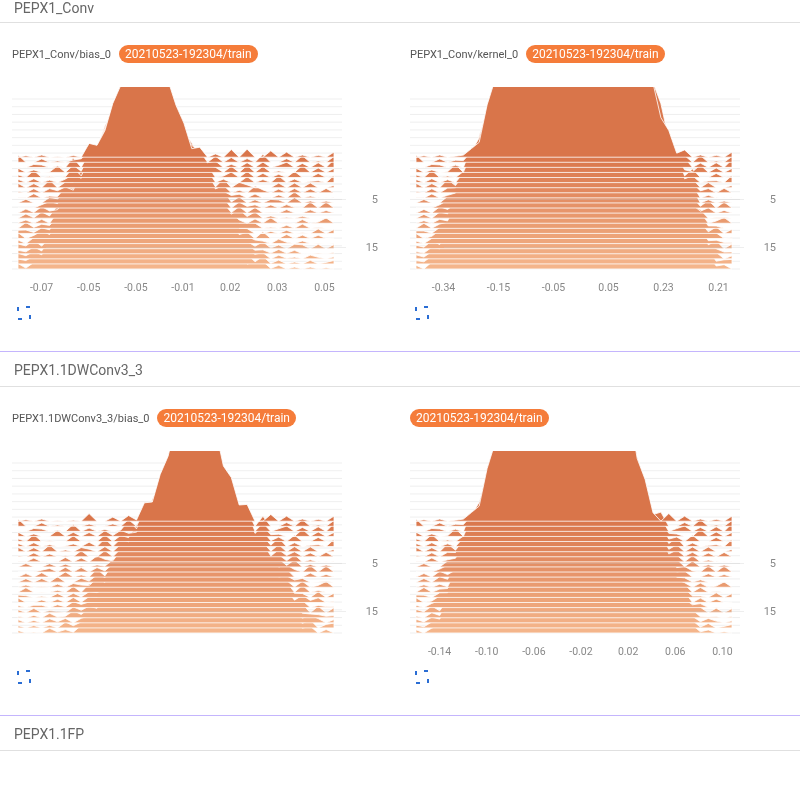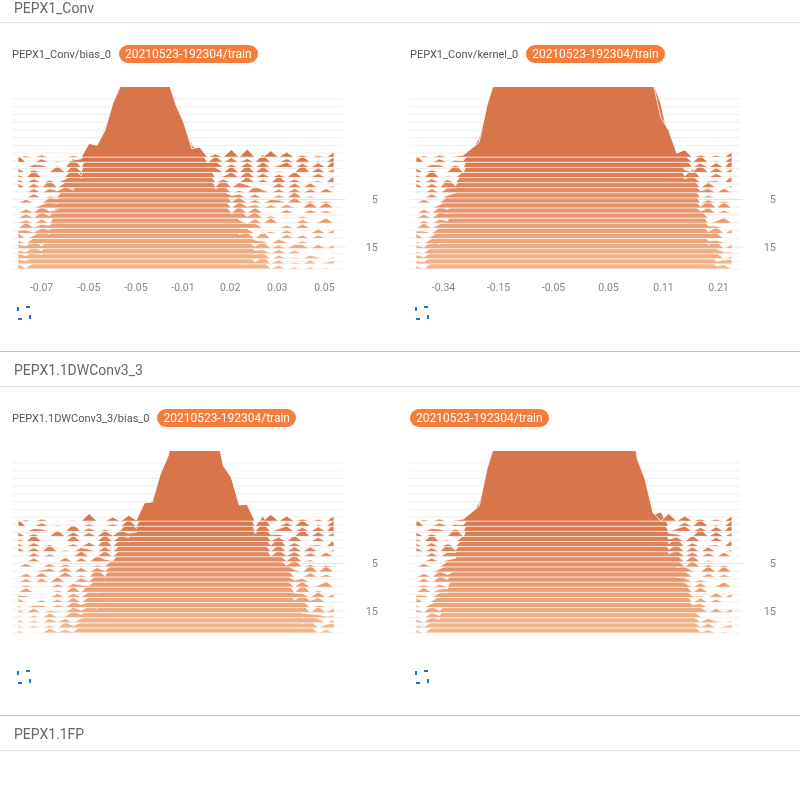--- a/index.html
+++ b/index.html
@@ -261,21 +261,21 @@
         <div class="y-tick" style="top:82%">
             <span class="rule"></span>
             <span class="lbl">15</span>
           </div>
       </div>
       <div class="x-axis" id="xaxis-c1">
           <span class="x-tick">-0.34</span>
           <span class="x-tick">-0.15</span>
           <span class="x-tick">-0.05</span>
           <span class="x-tick">0.05</span>
-          <span class="x-tick">0.11</span>
+          <span class="x-tick">0.23</span>
           <span class="x-tick">0.21</span>
         </div>
     </div>
     <div class="expand">
       <svg viewBox="0 0 16 16">
           <path d="M2 6V2h4M14 10v4h-4M10 2h4v4M6 14H2v-4" stroke-dasharray="4 4"></path>
         </svg>
     </div>
   </div>
 
@@ -415,20 +415,29 @@
       <div class="y-axis">
         <div class="y-tick" style="top:58%">
             <span class="rule"></span>
             <span class="lbl">5</span>
           </div>
         <div class="y-tick" style="top:82%">
             <span class="rule"></span>
             <span class="lbl">15</span>
           </div>
       </div>
+      <div class="x-axis" id="xaxis-c3">
+          <span class="x-tick">-0.14</span>
+          <span class="x-tick">-0.10</span>
+          <span class="x-tick">-0.06</span>
+          <span class="x-tick">-0.02</span>
+          <span class="x-tick">0.02</span>
+          <span class="x-tick">0.06</span>
+          <span class="x-tick">0.10</span>
+        </div>
     </div>
     <div class="expand">
       <svg viewBox="0 0 16 16">
           <path d="M2 6V2h4M14 10v4h-4M10 2h4v4M6 14H2v-4" stroke-dasharray="4 4"></path>
         </svg>
     </div>
   </div>
 
 </div>
 

